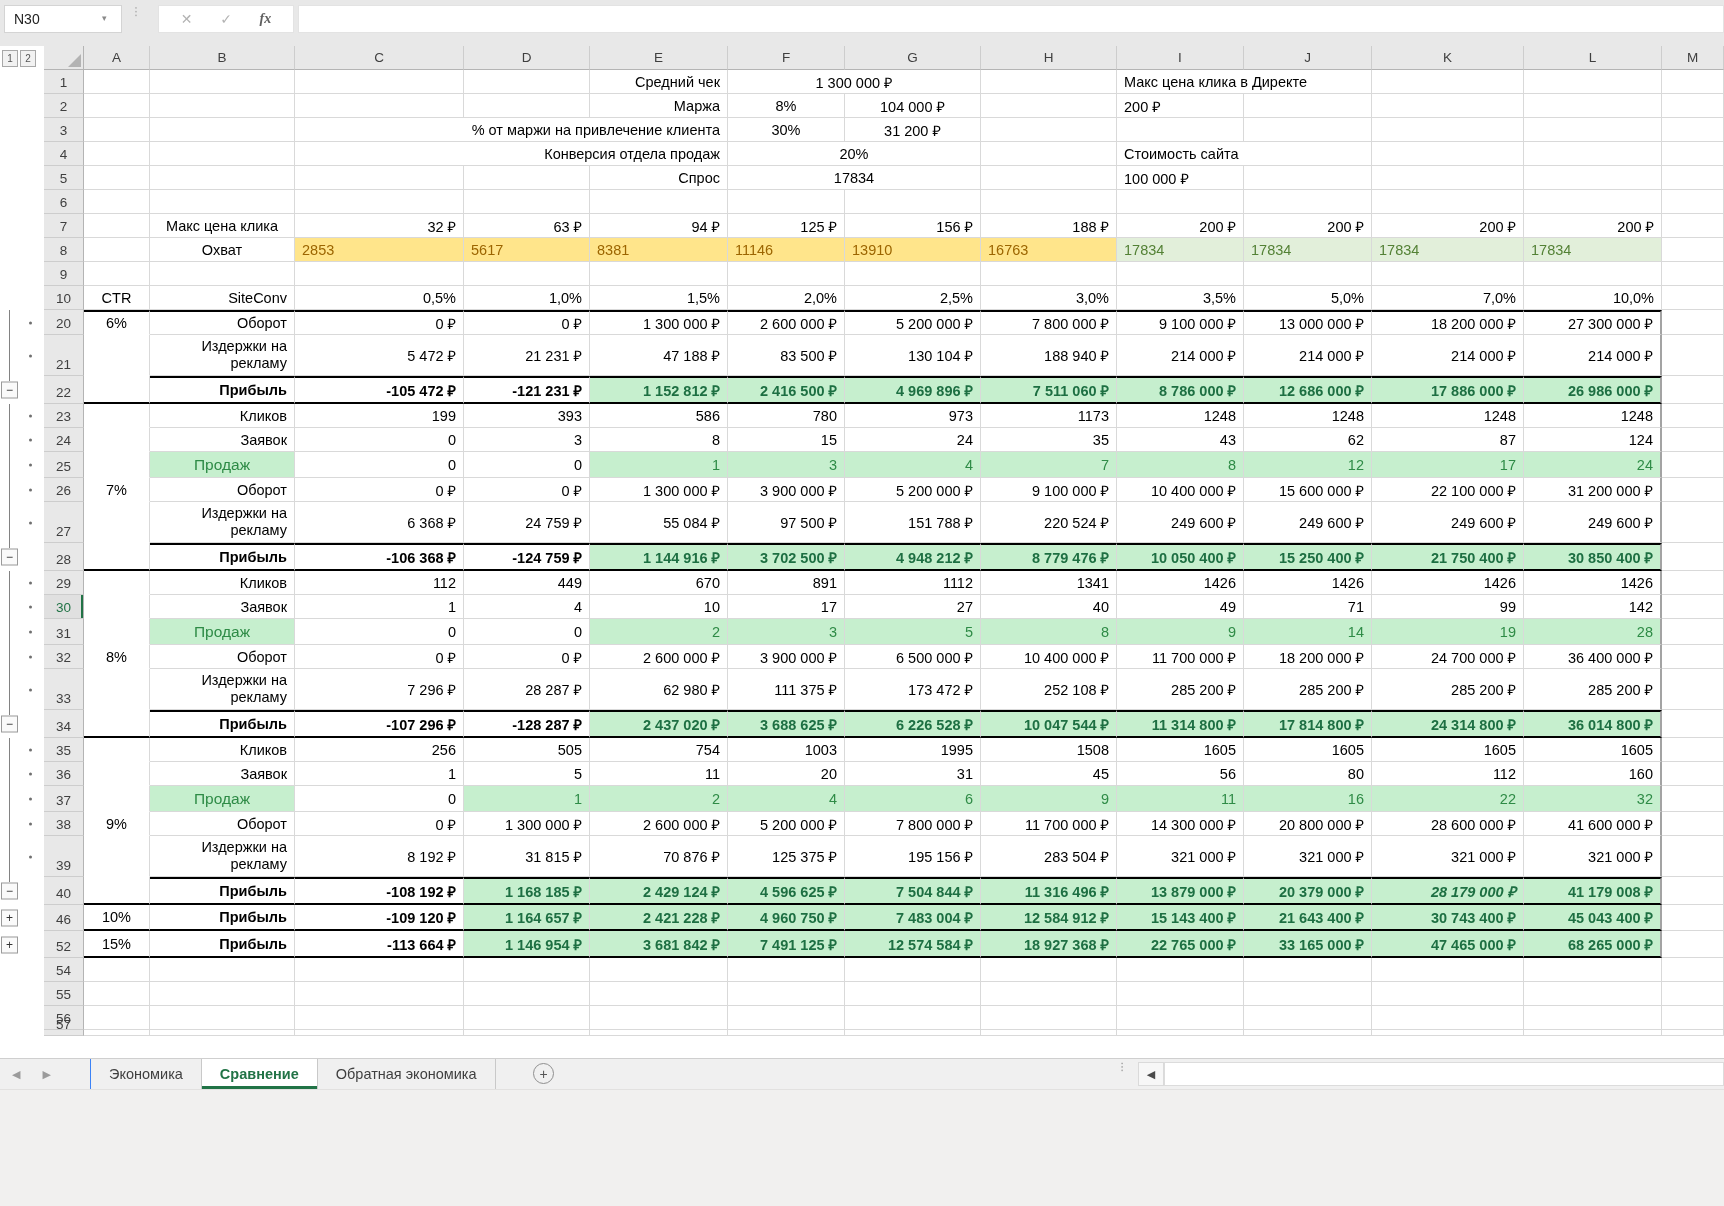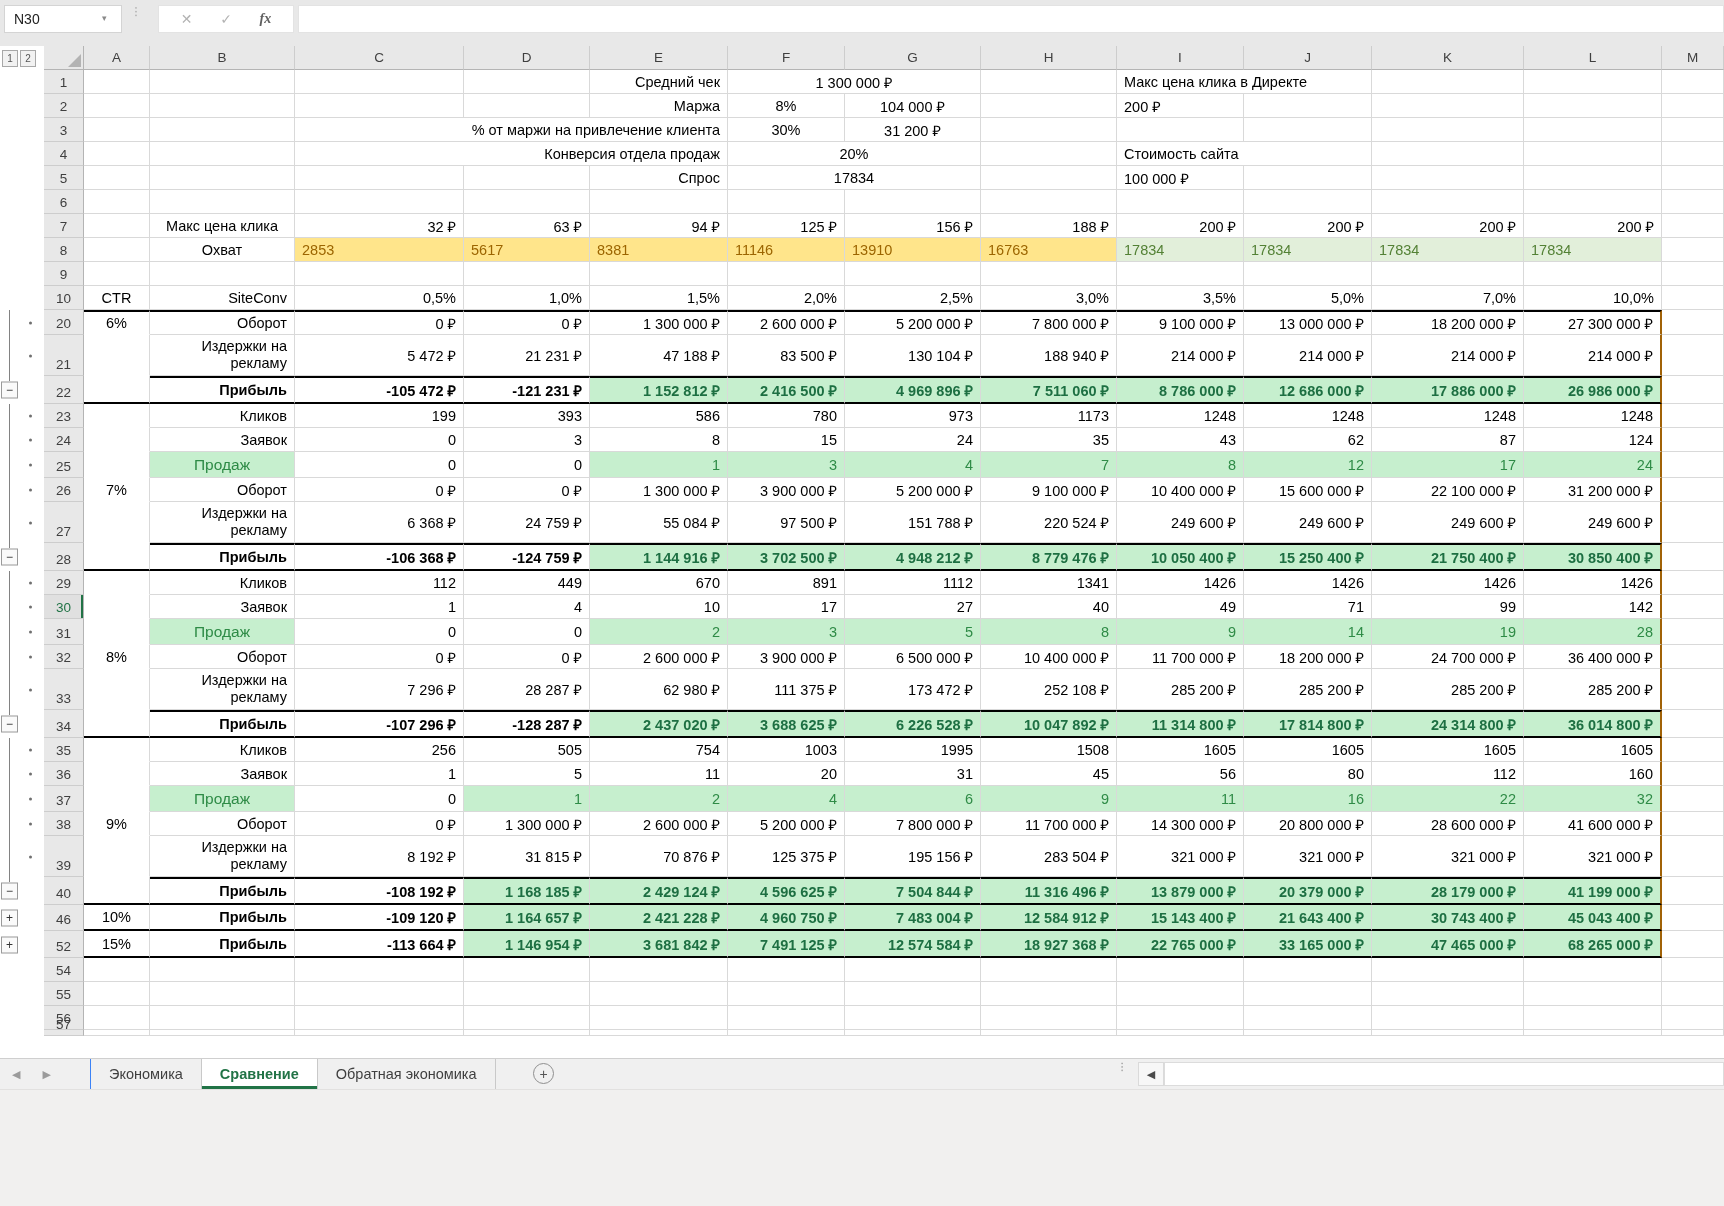--- a/index.html
+++ b/index.html
@@ -35,21 +35,21 @@
   .lab2{justify-content:flex-end;white-space:normal;text-align:right;line-height:17px;}
   .plb{font-weight:700;}
   .neg{font-weight:700;}
   .pro{background:var(--profit-bg);color:var(--profit-text);font-weight:700;}
   .sal{background:var(--profit-bg);color:var(--sales-text);}
   .sll{background:var(--profit-bg);color:var(--sales-text);font-size:15.5px;}
   .ylw{background:var(--neutral-bg);color:var(--neutral-text);}
   .grl{background:var(--reach-bg);color:var(--reach-text);}
   .bt{border-top:2px solid #000;}
   .bb{border-bottom:2px solid #000;}
-  .brl{border-right:2px solid #a16207;}
+  .brl{border-right:2px solid #a3a3a3;}
   .ab{border-bottom-color:transparent;}
 
   .oline{position:absolute;left:9px;top:0;bottom:0;width:1px;background:#828282;}
   .oline.half{bottom:auto;height:calc(50% - 9px);}
   .obox{position:absolute;left:1px;top:50%;transform:translateY(-50%);width:17px;height:17px;border:1px solid #9a9a9a;background:#fafafa;font-size:12px;line-height:14px;text-align:center;color:#333;box-sizing:border-box;}
   .odot{position:absolute;left:29px;top:50%;transform:translateY(-50%);width:3px;height:3px;border-radius:50%;background:#6f6f6f;}
 
   
   .tabbar{position:absolute;left:0;top:1058px;width:1724px;height:31px;background:var(--tab-bar-bg);border-top:1px solid #cfcfcf;box-sizing:border-box;}
   .navs{position:absolute;left:12px;top:0;height:30px;display:flex;align-items:center;gap:22px;color:#9b9b9b;font-size:11px;}
@@ -553,21 +553,21 @@
           <div class="obox">−</div>
         </div>
         <div class="rn">34</div>
         <div class="cell bb" style="flex: 0 0 66px; width: 66px;"></div>
         <div class="cell plb bt bb" style="flex: 0 0 145px; width: 145px;">Прибыль</div>
         <div class="cell neg bt bb" style="flex: 0 0 169px; width: 169px;">-107 296 ₽</div>
         <div class="cell neg bt bb" style="flex: 0 0 126px; width: 126px;">-128 287 ₽</div>
         <div class="cell pro bt bb" style="flex: 0 0 138px; width: 138px;">2 437 020 ₽</div>
         <div class="cell pro bt bb" style="flex: 0 0 117px; width: 117px;">3 688 625 ₽</div>
         <div class="cell pro bt bb" style="flex: 0 0 136px; width: 136px;">6 226 528 ₽</div>
-        <div class="cell pro bt bb" style="flex: 0 0 136px; width: 136px;">10 047 892 ₽</div>
+        <div class="cell pro bt bb" style="flex: 0 0 136px; width: 136px;">10 047 544 ₽</div>
         <div class="cell pro bt bb" style="flex: 0 0 127px; width: 127px;">11 314 800 ₽</div>
         <div class="cell pro bt bb" style="flex: 0 0 128px; width: 128px;">17 814 800 ₽</div>
         <div class="cell pro bt bb" style="flex: 0 0 152px; width: 152px;">24 314 800 ₽</div>
         <div class="cell pro bt bb brl" style="flex: 0 0 138px; width: 138px;">36 014 800 ₽</div>
         <div class="cell" style="flex: 0 0 62px; width: 62px;"></div>
       </div>
       <div class="srow" style="height: 24px;">
         <div class="gut">
           <div class="oline"></div>
           <div class="odot"></div>
@@ -676,22 +676,22 @@
         <div class="cell bb" style="flex: 0 0 66px; width: 66px;"></div>
         <div class="cell plb bt bb" style="flex: 0 0 145px; width: 145px;">Прибыль</div>
         <div class="cell neg bt bb" style="flex: 0 0 169px; width: 169px;">-108 192 ₽</div>
         <div class="cell pro bt bb" style="flex: 0 0 126px; width: 126px;">1 168 185 ₽</div>
         <div class="cell pro bt bb" style="flex: 0 0 138px; width: 138px;">2 429 124 ₽</div>
         <div class="cell pro bt bb" style="flex: 0 0 117px; width: 117px;">4 596 625 ₽</div>
         <div class="cell pro bt bb" style="flex: 0 0 136px; width: 136px;">7 504 844 ₽</div>
         <div class="cell pro bt bb" style="flex: 0 0 136px; width: 136px;">11 316 496 ₽</div>
         <div class="cell pro bt bb" style="flex: 0 0 127px; width: 127px;">13 879 000 ₽</div>
         <div class="cell pro bt bb" style="flex: 0 0 128px; width: 128px;">20 379 000 ₽</div>
-        <div class="cell pro bt bb" style="flex: 0 0 152px; width: 152px;">28 179 000 ₽</div>
-        <div class="cell pro bt bb brl" style="flex: 0 0 138px; width: 138px;">41 199 000 ₽</div>
+        <div class="cell pro bt bb" style="flex: 0 0 152px; width: 152px; font-style: italic;">28 179 000 ₽</div>
+        <div class="cell pro bt bb brl" style="flex: 0 0 138px; width: 138px;">41 179 008 ₽</div>
         <div class="cell" style="flex: 0 0 62px; width: 62px;"></div>
       </div>
       <div class="srow" style="height: 26px;">
         <div class="gut">
           <div class="obox">+</div>
         </div>
         <div class="rn">46</div>
         <div class="cell ctr bb" style="flex: 0 0 66px; width: 66px;">10%</div>
         <div class="cell plb bb" style="flex: 0 0 145px; width: 145px;">Прибыль</div>
         <div class="cell neg bb" style="flex: 0 0 169px; width: 169px;">-109 120 ₽</div>

